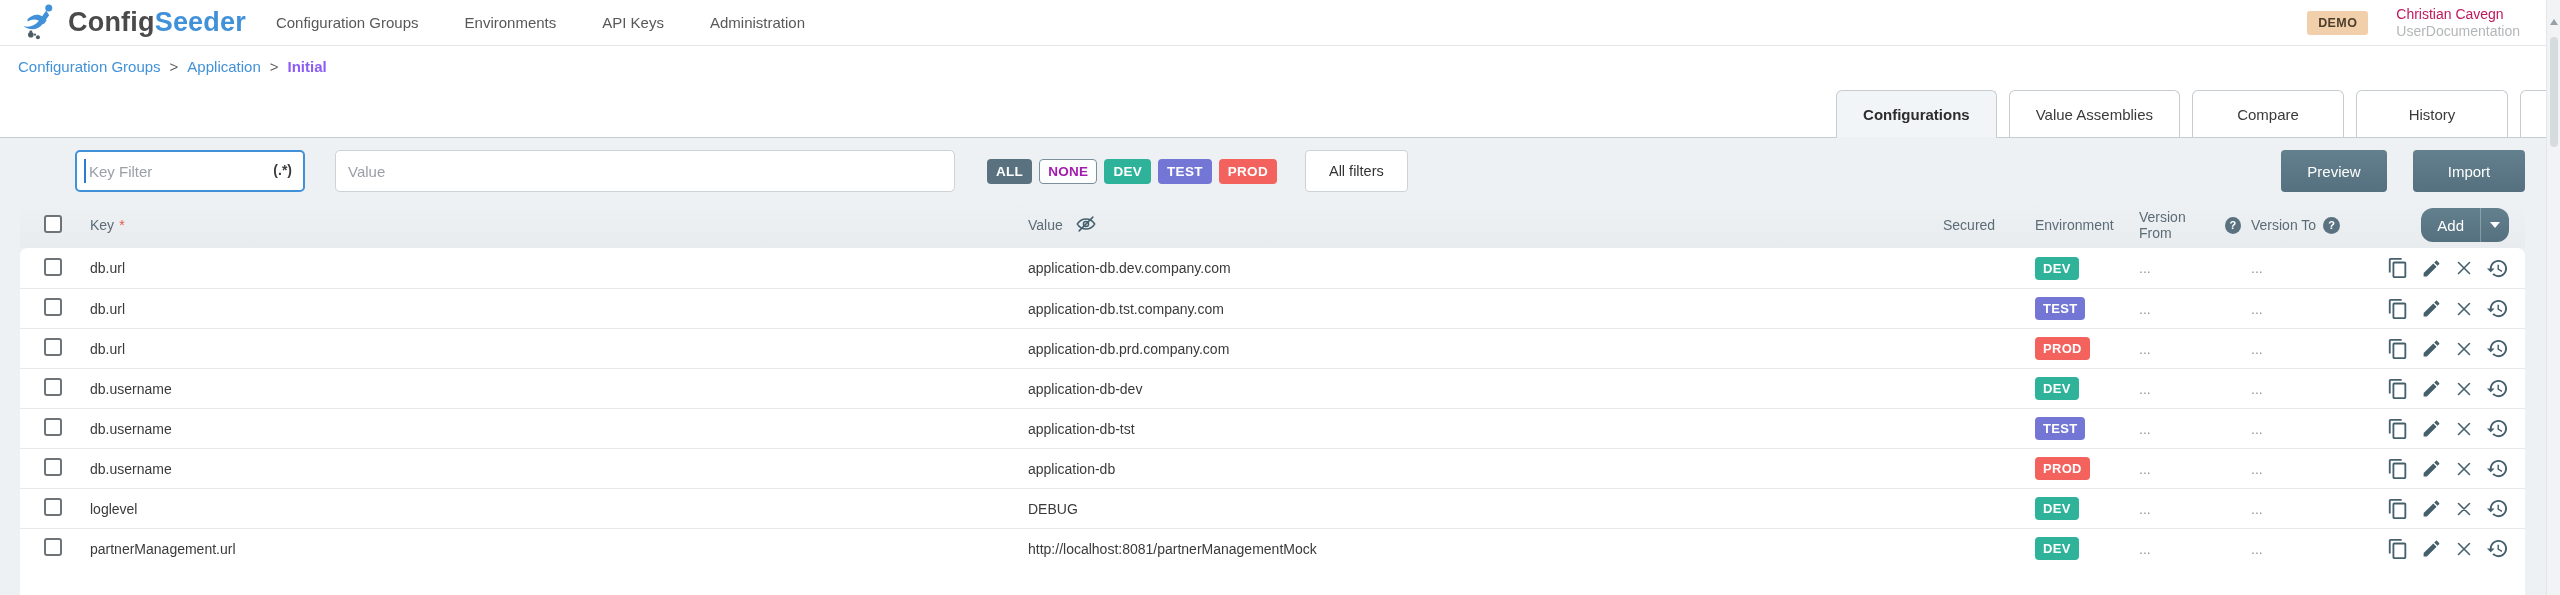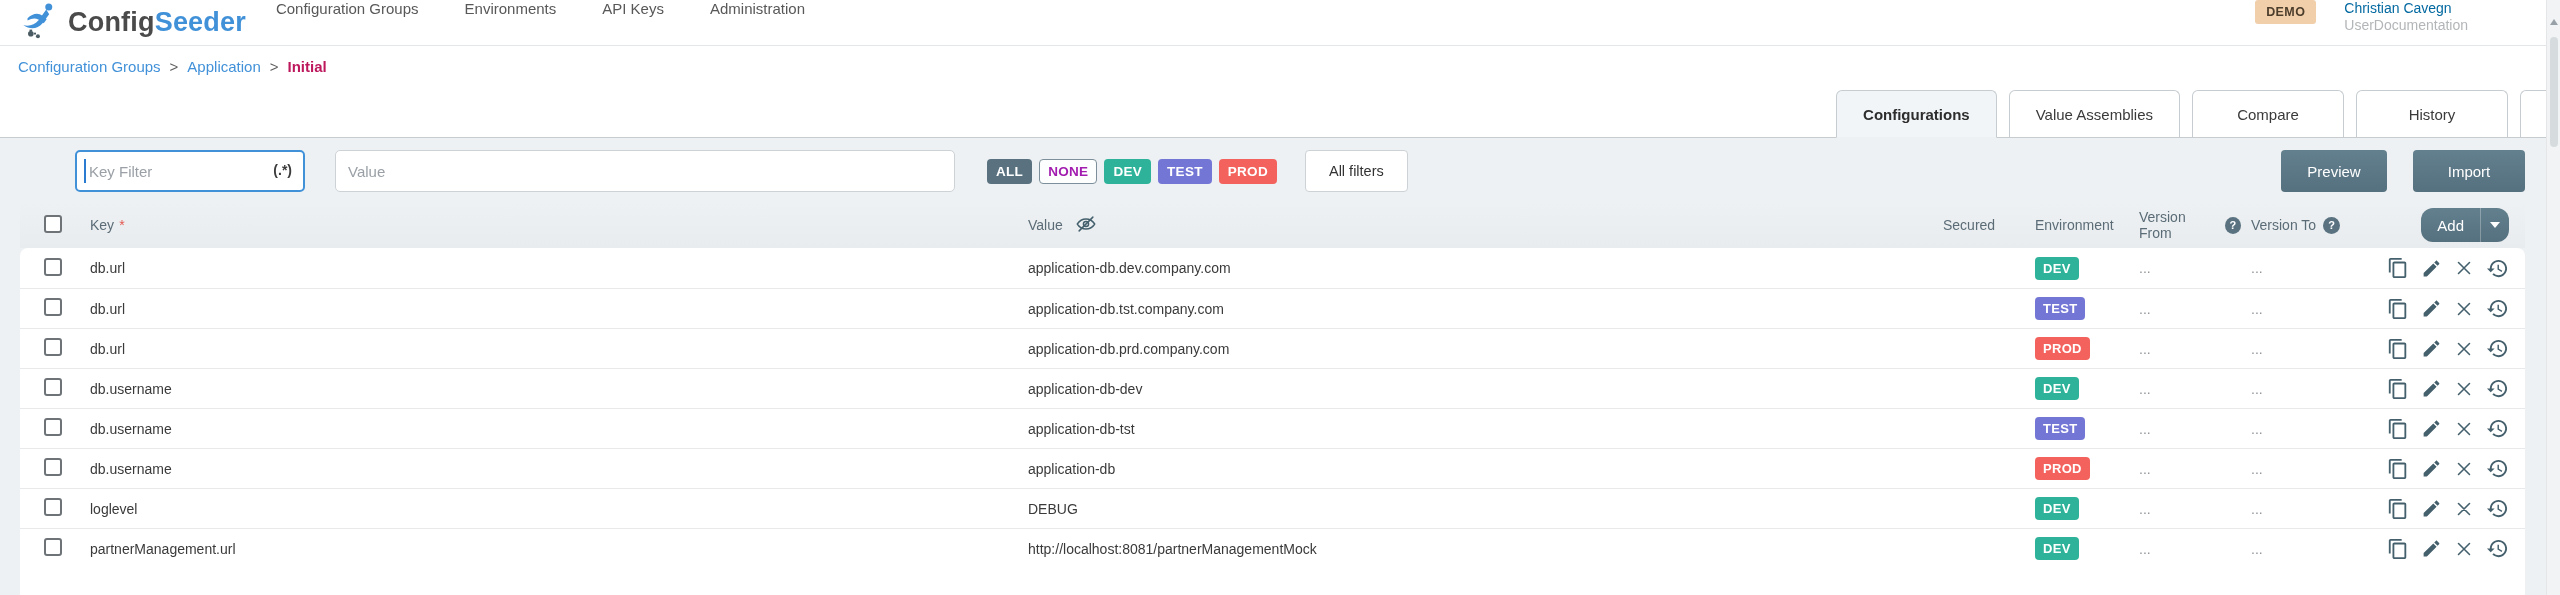--- a/index.html
+++ b/index.html
@@ -3,40 +3,40 @@
 <meta charset="utf-8">
 <style>
   * { box-sizing: border-box; }
   html,body { margin:0; padding:0; }
   body {
     width:2560px; height:595px; overflow:hidden; position:relative;
     font-family:"Liberation Sans", sans-serif; background:#ffffff; color:#3a3a3a;
   }
 
   
-  .topbar { height:46px; display:flex; align-items:flex-start; padding:0 92px 0 20px;
+  .topbar { height:46px; display:flex; align-items:center; padding:0 40px 0 20px;
             border-bottom:1px solid #e4e7e9; background:#fff; }
   .logo { display:flex; align-items:center; gap:8px; cursor:pointer; }
   .logo-text { font-size:27px; font-weight:700; letter-spacing:.2px; white-space:nowrap; }
   .logo-prefix { color:#4a4a4a; }
   .logo-suffix { color:#4191d9; }
   .nav { display:flex; gap:46px; margin-left:30px; font-size:15px; color:#585858; }
   .nav-item { cursor:pointer; white-space:nowrap; }
   .demo-badge { margin-left:auto; background:#f2cfab; color:#4d3e2c; font-weight:700;
                 font-size:12.5px; padding:5px 11px; border-radius:3px; letter-spacing:.4px; }
   .user-block { margin-left:28px; font-size:14px; line-height:17px; text-align:left; }
-  .user-name { color:#0369a1; }
+  .user-name { color:#be185d; }
   .user-org  { color:#b3b6b8; }
 
   
   .breadcrumb { height:40px; display:flex; align-items:center; padding-left:18px;
                 font-size:15px; gap:9px; background:#fff; }
   .bc-link { color:#4191d9; cursor:pointer; }
   .bc-sep { color:#5f5f5f; }
-  .bc-current { color:#be185d; font-weight:700; }
+  .bc-current { color:#8b5cf6; font-weight:700; }
 
   
   .tabs-row { height:52px; border-bottom:1px solid #c6ccd0; display:flex;
               justify-content:flex-end; align-items:flex-end; padding-right:14px; background:#fff; }
   .tab { height:47px; min-width:152px; padding:0 26px; display:flex; align-items:center;
          justify-content:center; background:#fff; border:1px solid #c6ccd0; border-bottom:none;
          border-radius:6px 6px 0 0; margin-left:12px; font-size:15px; color:#3a3a3a;
          font-weight:500; cursor:pointer; white-space:nowrap; }
   .tab.active { font-weight:700; color:#2d2d2d; background:#f2f5f7; height:48px;
                 margin-bottom:-1px; border-bottom:1px solid #eef1f3; }

